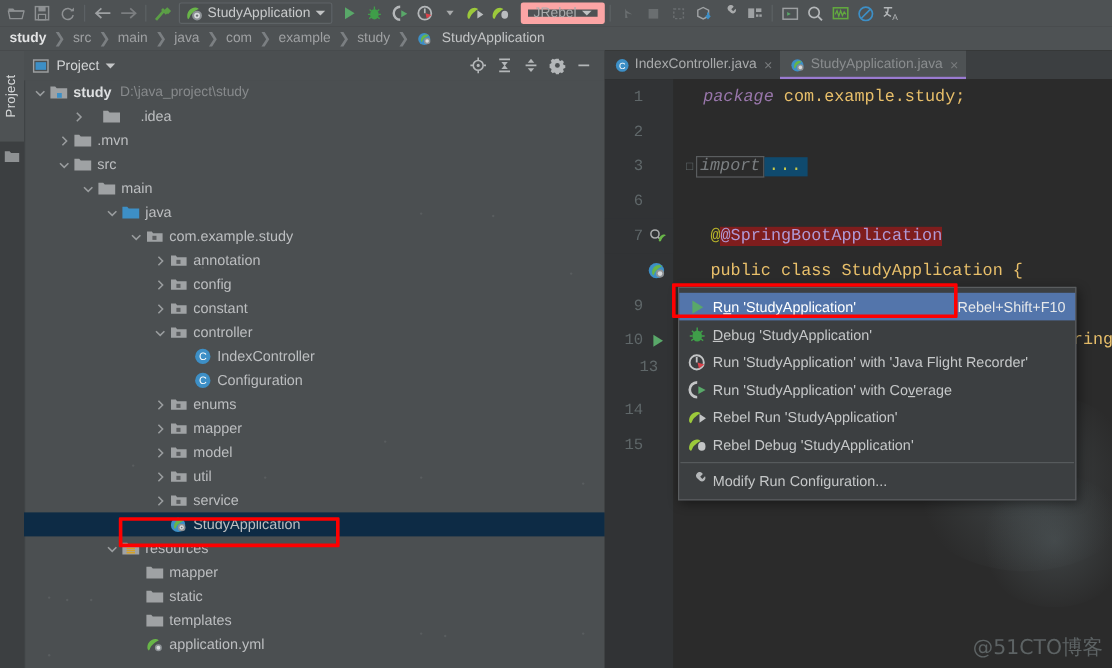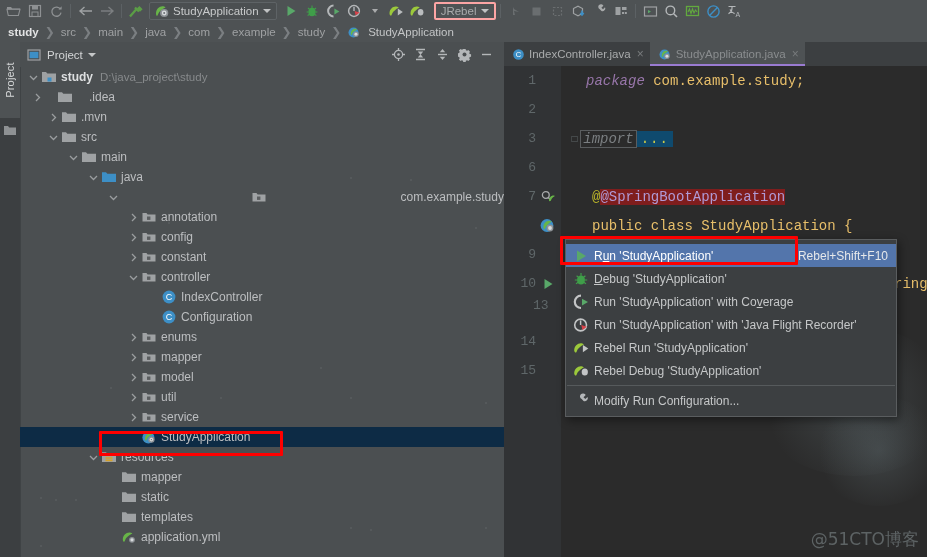--- a/index.html
+++ b/index.html
@@ -32,21 +32,21 @@
     border: 1px solid #5e6366;
     border-radius: 2px;
     background: #4b4f51;
     display: flex; align-items: center; gap: 4px;
     padding: 0 5px 0 4px;
     margin: 0 4px 0 2px;
     flex: 0 0 auto;
   }
   .run-config-label { font-size: 11.5px; color: #c8cacb; white-space: nowrap; }
   .jrebel-box {
-    height: 18px; border: 2px solid #fca5a5; border-radius: 2px;
+    height: 18px; border: 6px solid #fca5a5; border-radius: 2px;
     display: flex; align-items: center; gap: 5px; padding: 0 5px;
     margin-left: 6px; flex:0 0 auto;
   }
   .jrebel-label { font-size: 11.5px; color: #a9abac; }
   .caret-dn {
     width: 0; height: 0; border-left: 4px solid transparent;
     border-right: 4px solid transparent; border-top: 4px solid #c0c2c3;
   }
   .caret-dn.sm { border-left-width:3.5px; border-right-width:3.5px; border-top-width:4px; border-top-color:#8a8d8f;}
 
@@ -479,21 +479,21 @@
           </span>
           <span class="ricon">
             <svg width="16" height="16" viewBox="0 0 16 16">
               <path d="M1 3h4l1.3 1.6H15V13H1z" fill="#9ea1a3"></path>
               <rect x="6.5" y="8.5" width="4" height="4" fill="#3d8fc6"></rect>
             </svg>
           </span>
           <span class="rlabel bold">study</span>
           <span class="rpath">D:\java_project\study</span>
         </div>
-        <div class="row" style="padding-left: 12px; gap: 12px;">
+        <div class="row" style="padding-left: 40px; gap: 12px;">
           <span class="arrow">
             <svg width="11" height="11" viewBox="0 0 11 11">
               <path d="M4 2l3.5 3.5L4 9" fill="none" stroke="#9a9d9f" stroke-width="1.3"></path>
             </svg>
           </span>
           <span class="ricon">
             <svg width="16" height="16" viewBox="0 0 16 16">
               <path d="M1 3.2h4l1.3 1.6H15V13H1z" fill="#9fa2a4"></path>
             </svg>
           </span>
@@ -544,21 +544,21 @@
               <path d="M2 4l3.5 3.5L9 4" fill="none" stroke="#9a9d9f" stroke-width="1.3"></path>
             </svg>
           </span>
           <span class="ricon">
             <svg width="16" height="16" viewBox="0 0 16 16">
               <path d="M1 3.2h4l1.3 1.6H15V13H1z" fill="#3d8fc6"></path>
             </svg>
           </span>
           <span class="rlabel">java</span>
         </div>
-        <div class="row" style="padding-left: 88px; justify-content: space-between;">
+        <div class="row" style="padding-left: 88px;">
           <span class="arrow">
             <svg width="11" height="11" viewBox="0 0 11 11">
               <path d="M2 4l3.5 3.5L9 4" fill="none" stroke="#9a9d9f" stroke-width="1.3"></path>
             </svg>
           </span>
           <span class="ricon">
             <svg width="16" height="16" viewBox="0 0 16 16">
               <path d="M1.5 4h4l1.1 1.4H14.5V12.5H1.5z" fill="#9fa2a4"></path>
               <rect x="6" y="7.5" width="3.4" height="3.4" fill="#5b5e60"></rect>
             </svg>
@@ -929,35 +929,35 @@
           <svg width="16" height="16" viewBox="0 0 16 16">
             <ellipse cx="8" cy="9" rx="4" ry="4.6" fill="#3f9e49"></ellipse>
             <path d="M8 2v2.8M3.6 4.7l1.8 1.6M12.4 4.7l-1.8 1.6M1.8 9h2.3M11.9 9h2.3M3 12.8l2.2-1.5M13 12.8l-2.2-1.5" stroke="#3f9e49" stroke-width="1.2" fill="none"></path>
           </svg>
         </span>
         <span class="ctx-label"><u>D</u>ebug 'StudyApplication'</span>
       </div>
       <div class="ctx-item">
         <span class="ctx-ic">
           <svg width="16" height="16" viewBox="0 0 16 16">
-            <path d="M8 1.6a6.2 6.2 0 1 0 0 12.4" fill="none" stroke="#c3c5c6" stroke-width="2.2"></path>
-            <path d="M9 4.8l6 3.3-6 3.3z" fill="#59a869"></path>
-          </svg>
-        </span>
-        <span class="ctx-label">Run 'StudyApplication' with Co<u>v</u>erage</span>
-      </div>
-      <div class="ctx-item">
-        <span class="ctx-ic">
-          <svg width="16" height="16" viewBox="0 0 16 16">
             <circle cx="7.6" cy="8" r="5.9" fill="none" stroke="#c3c5c6" stroke-width="1.6"></circle>
             <path d="M7.6 8V3.4" stroke="#c3c5c6" stroke-width="1.5"></path>
             <path d="M8.3 8l5.6 1.7-4.5 3.3z" fill="#d9424a"></path>
           </svg>
         </span>
         <span class="ctx-label">Run 'StudyApplication' with 'Java Flight Recorder'</span>
+      </div>
+      <div class="ctx-item">
+        <span class="ctx-ic">
+          <svg width="16" height="16" viewBox="0 0 16 16">
+            <path d="M8 1.6a6.2 6.2 0 1 0 0 12.4" fill="none" stroke="#c3c5c6" stroke-width="2.2"></path>
+            <path d="M9 4.8l6 3.3-6 3.3z" fill="#59a869"></path>
+          </svg>
+        </span>
+        <span class="ctx-label">Run 'StudyApplication' with Co<u>v</u>erage</span>
       </div>
       <div class="ctx-item">
         <span class="ctx-ic">
           <svg width="16" height="16" viewBox="0 0 16 16">
             <path d="M1.2 10.6C1.2 5.9 4.9 2.9 8.4 3.3c1.6.2 2.4 1.1 2.4 1.1S9 5.3 7.6 6.5C6 7.9 4.6 8.9 4 10.7c-.5 1.4-1.1 2-1.1 2s-1.7-.4-1.7-2.1z" fill="#9cc93b"></path>
             <path d="M9.9 5l5.4 3.6-5.4 3.6z" fill="#c3c5c6"></path>
           </svg>
         </span>
         <span class="ctx-label">Rebel Run 'StudyApplication'</span>
       </div>

